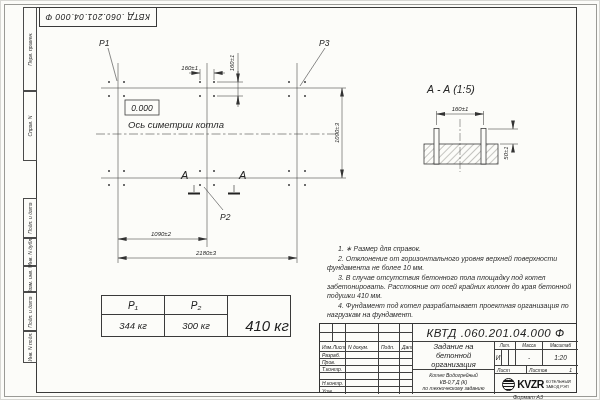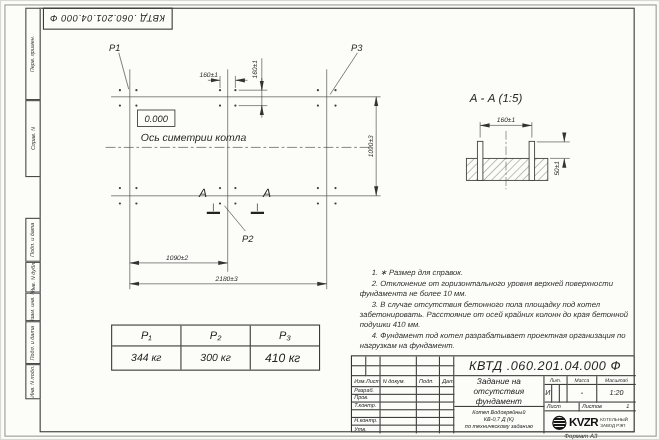--- a/index.html
+++ b/index.html
@@ -175,24 +175,23 @@
   <div id="notes" class="abs">
     <p>1. ∗ Размер для справок.</p>
     <p>2. Отклонение от горизонтального уровня верхней поверхности фундамента не более 10 мм.</p>
     <p>3. В случае отсутствия бетонного пола площадку под котел забетонировать. Расстояние от осей крайних колонн до края бетонной подушки 410 мм.</p>
     <p>4. Фундамент под котел разрабатывает проектная организация по нагрузкам на фундамент.</p>
   </div>
 
   <div id="load-table" class="abs">
     <div class="lt-cell" style="left:63px;top:0;width:63px;height:19px;font-size:10px;">P₂</div>
     <div class="lt-cell" style="left:0;top:0;width:63px;height:19px;font-size:10px;">P₁</div>
-    <div class="lt-cell" style="left:126px;top:0;width:62px;height:19px;font-size:10px;border-right:none;">P₃</div>
     <div class="lt-cell" style="left:0;top:19px;width:63px;height:21px;font-size:9.5px;border-bottom:none;">344 кг</div>
     <div class="lt-cell" style="left:63px;top:19px;width:63px;height:21px;font-size:9.5px;border-bottom:none;">300 кг</div>
-    <div class="lt-cell" style="left:124px;top:19px;width:62px;height:21px;font-size:11px;border:none;">410 кг</div>
+    <div class="lt-cell" style="left:134px;top:19px;width:62px;height:21px;font-size:15px;border:none;">410 кг</div>
   </div>
 
   <div id="title-block" class="abs">
 
     <div class="tb-cell" style="left:0;top:0;width:13px;height:9px;"></div>
     <div class="tb-cell" style="left:13px;top:0;width:13px;height:9px;"></div>
     <div class="tb-cell" style="left:26px;top:0;width:33px;height:9px;"></div>
     <div class="tb-cell" style="left:59px;top:0;width:21px;height:9px;"></div>
     <div class="tb-cell" style="left:80px;top:0;width:13px;height:9px;"></div>
     <div class="tb-cell" style="left:0;top:9px;width:13px;height:9px;"></div>
@@ -228,22 +227,22 @@
     <div class="tb-cell" style="left:80px;top:56px;width:13px;height:7px;"></div>
     <div class="tb-cell" style="left:0;top:63px;width:26px;height:7px;border-bottom:none;">Утв.</div>
     <div class="tb-cell" style="left:26px;top:63px;width:33px;height:7px;border-bottom:none;"></div>
     <div class="tb-cell" style="left:59px;top:63px;width:21px;height:7px;border-bottom:none;"></div>
     <div class="tb-cell" style="left:80px;top:63px;width:13px;height:7px;border-bottom:none;"></div>
 
     <div class="tb-cell tb-center" style="left:93px;top:0;width:165px;height:18px;border-right:none;font-size:11.5px;letter-spacing:.5px;">КВТД .060.201.04.000  Ф</div>
 
     <div class="tb-cell tb-center" style="left:93px;top:18px;width:82px;height:28px;flex-direction:column;font-size:7.5px;line-height:9px;">
       <span>Задание на</span>
-      <span>отсутствия</span>
-      <span>фундамент</span>
+      <span>бетонной</span>
+      <span>организация</span>
     </div>
     <div class="tb-cell tb-center" style="left:93px;top:46px;width:82px;height:24px;border-bottom:none;flex-direction:column;font-size:5px;line-height:6.5px;">
       <span>Котел Водогрейный</span>
       <span>КВ-0,7 Д (К)</span>
       <span>по техническому заданию</span>
     </div>
 
     <div class="tb-cell tb-center" style="left:175px;top:18px;width:21px;height:8px;font-size:4.5px;">Лит.</div>
     <div class="tb-cell tb-center" style="left:196px;top:18px;width:27px;height:8px;font-size:4.5px;">Масса</div>
     <div class="tb-cell tb-center" style="left:223px;top:18px;width:35px;height:8px;border-right:none;font-size:4.5px;">Масштаб</div>

